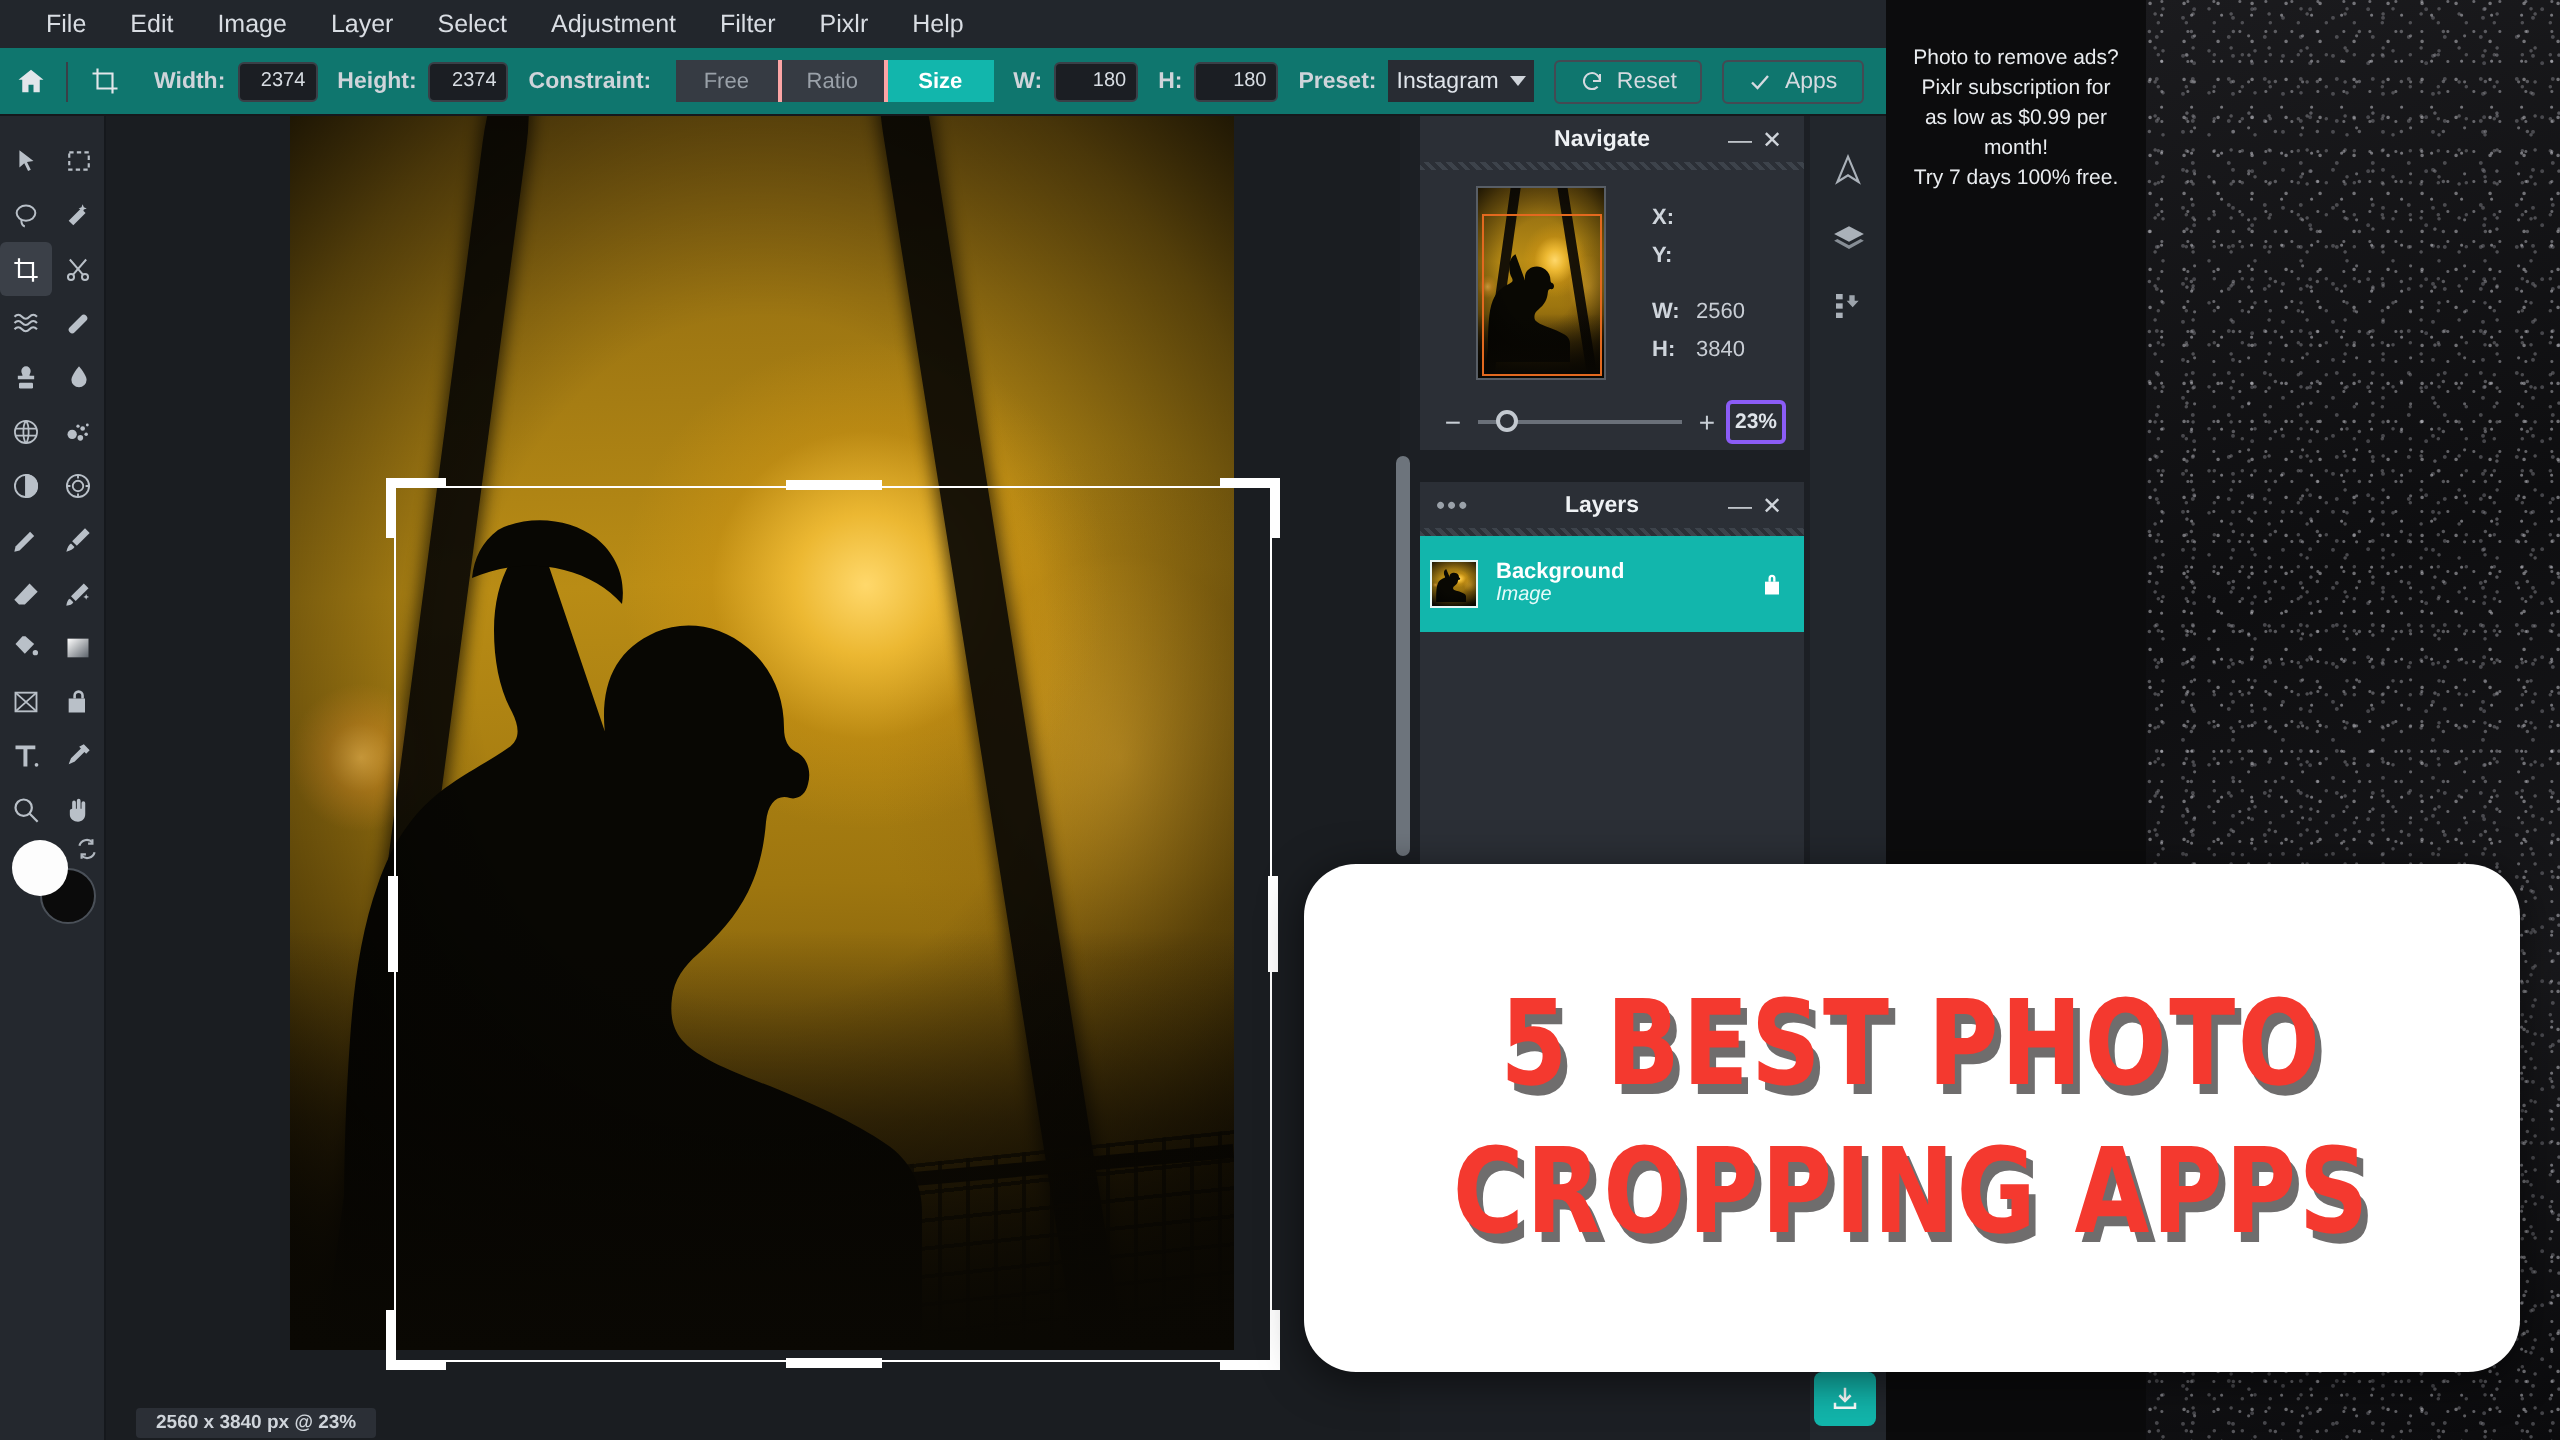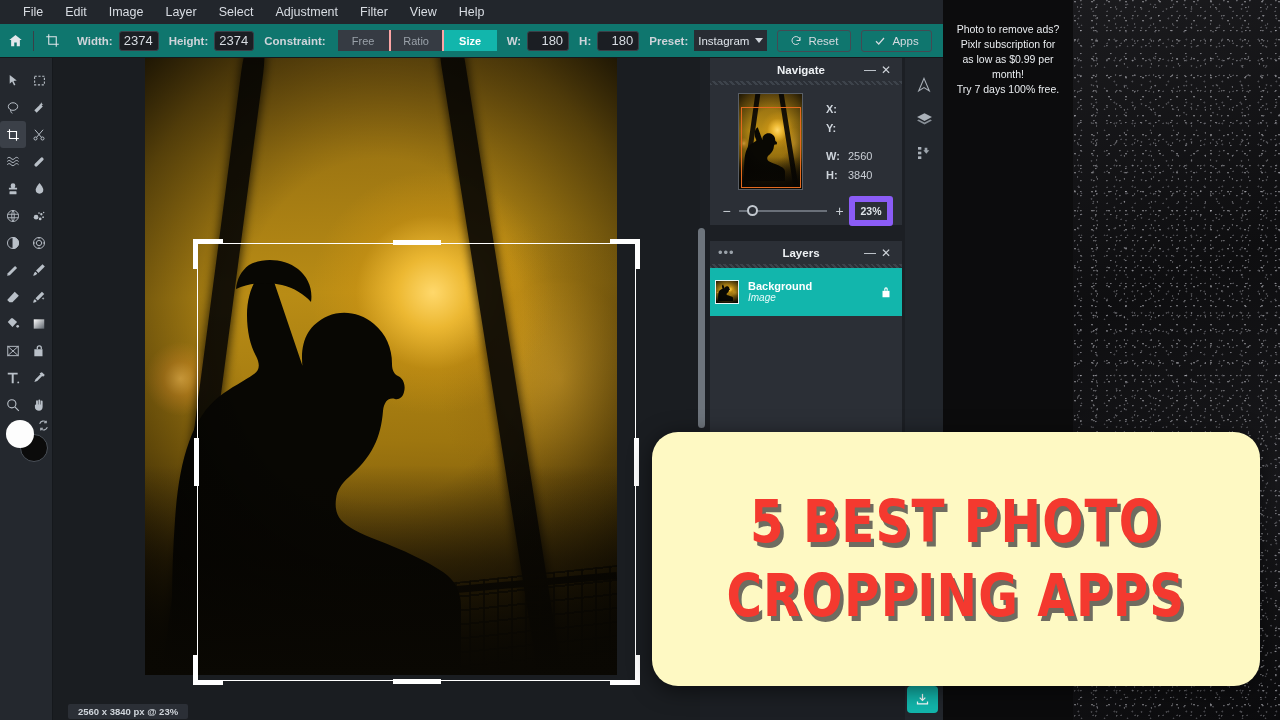--- a/index.html
+++ b/index.html
@@ -58,21 +58,21 @@
   }
   .ob-label {
     color: #cfd4da; font-size: 11.5px; font-weight: bold;
     margin-left: 10px; margin-right: 6px; white-space: nowrap;
   }
   .ob-input {
     background: #1b1e23;
     border: 1px solid #3a3f47;
     border-radius: 3px;
     color: #d7dce2;
-    font-size: 13px;
+    font-size: 10px;
     font-family: "Liberation Sans", sans-serif;
     height: 20px;
     width: 40px;
     text-align: right;
     padding-right: 5px;
     outline: none;
   }
   #width-input, #height-input { width: 40px; }
   #w-input, #h-input { width: 42px; }
   .seg-group { display: flex; margin-left: 6px; }
@@ -308,23 +308,23 @@
   #zoom-track {
     flex: 1; height: 2px; background: #6a7079;
     margin: 0 7px; position: relative;
   }
   #zoom-thumb {
     position: absolute; left: 9%; top: -5px;
     width: 11px; height: 11px; border-radius: 50%;
     background: #2b2f36; border: 2px solid #c2c8cf;
   }
   #zoom-field {
-    border: 6px solid #8b5cf6; border-radius: 3px;
+    border: 2px solid #8b5cf6; border-radius: 3px;
     color: #dfe4ea; font-size: 10.5px; font-weight: bold;
-    padding: 3px 0; width: 44px; text-align: center;
+    padding: 3px 0; width: 30px; text-align: center;
     margin-left: 4px;
   }
 
   
   #layers-panel { margin-top: 6px; }
   .layer-row {
     display: flex; align-items: center;
     height: 48px; background: #12b6ac; padding: 0 9px 0 5px;
   }
   .layer-thumb {
@@ -396,21 +396,21 @@
   #texture-bottom-left {
     position: absolute; left: 943px; top: 430px;
     width: 130px; height: 290px;
     background: #0b0b0c;
   }
 
   
   #title-card {
     position: absolute; left: 652px; top: 432px;
     width: 608px; height: 254px;
-    background: #fef9c3;
+    background: #ffffff;
     border-radius: 26px;
     display: flex; flex-direction: column;
     align-items: center; justify-content: center;
     gap: 14px;
     box-shadow: 0 4px 22px rgba(0,0,0,0.55);
   }
   .title-line {
     color: #f4392f;
     font-family: "DejaVu Sans", sans-serif;
     font-size: 59px;
@@ -431,21 +431,21 @@
   <div id="editor">
 
     <div id="menubar">
       <div class="menu-item">File</div>
       <div class="menu-item">Edit</div>
       <div class="menu-item">Image</div>
       <div class="menu-item">Layer</div>
       <div class="menu-item">Select</div>
       <div class="menu-item">Adjustment</div>
       <div class="menu-item">Filter</div>
-      <div class="menu-item">View</div>
+      <div class="menu-item">Pixlr</div>
       <div class="menu-item">Help</div>
     </div>
 
     <div id="optionsbar">
       <div class="ob-icon-btn">
         <svg width="15" height="15" viewBox="0 0 24 24" fill="currentColor">
             <path d="M12 3 2 11h3v10h5v-6h4v6h5V11h3z"></path>
           </svg>
       </div>
       <div class="ob-sep"></div>

